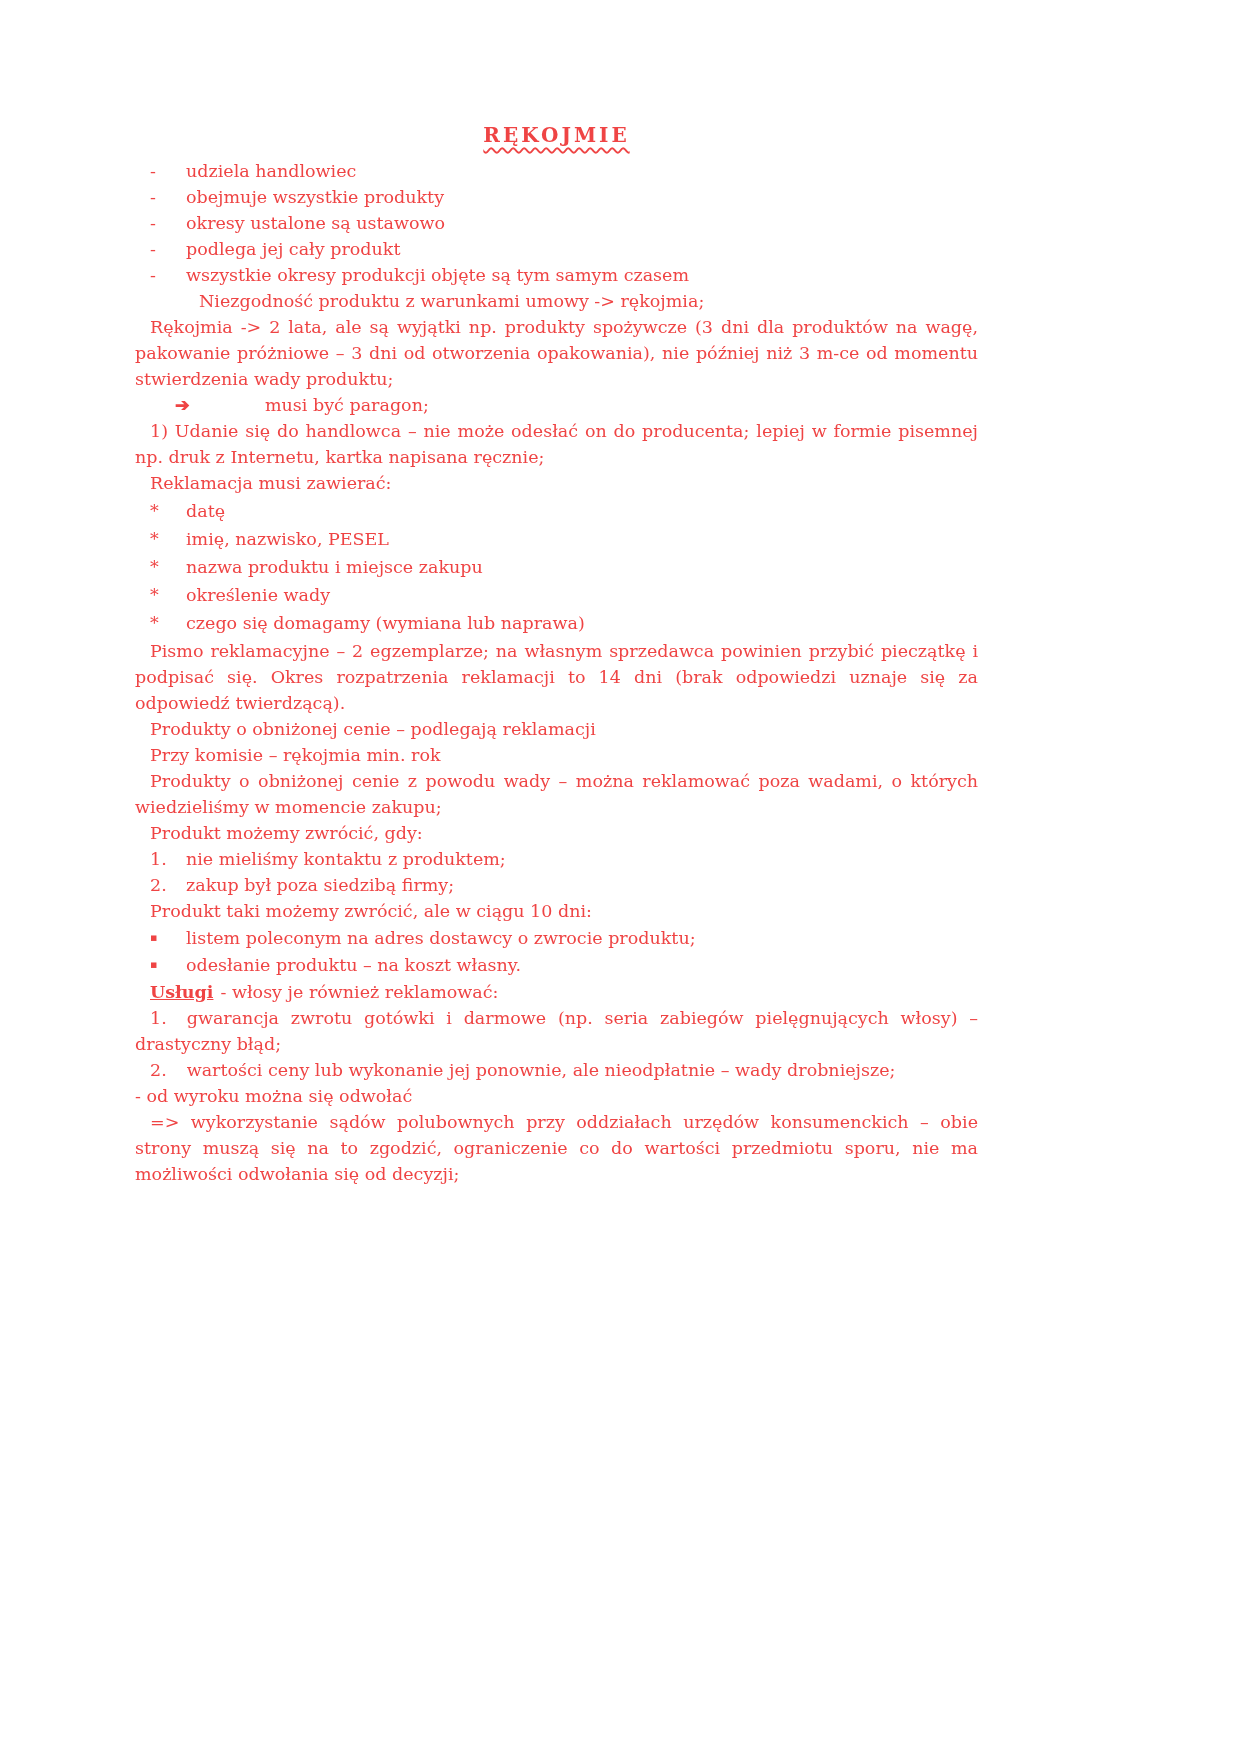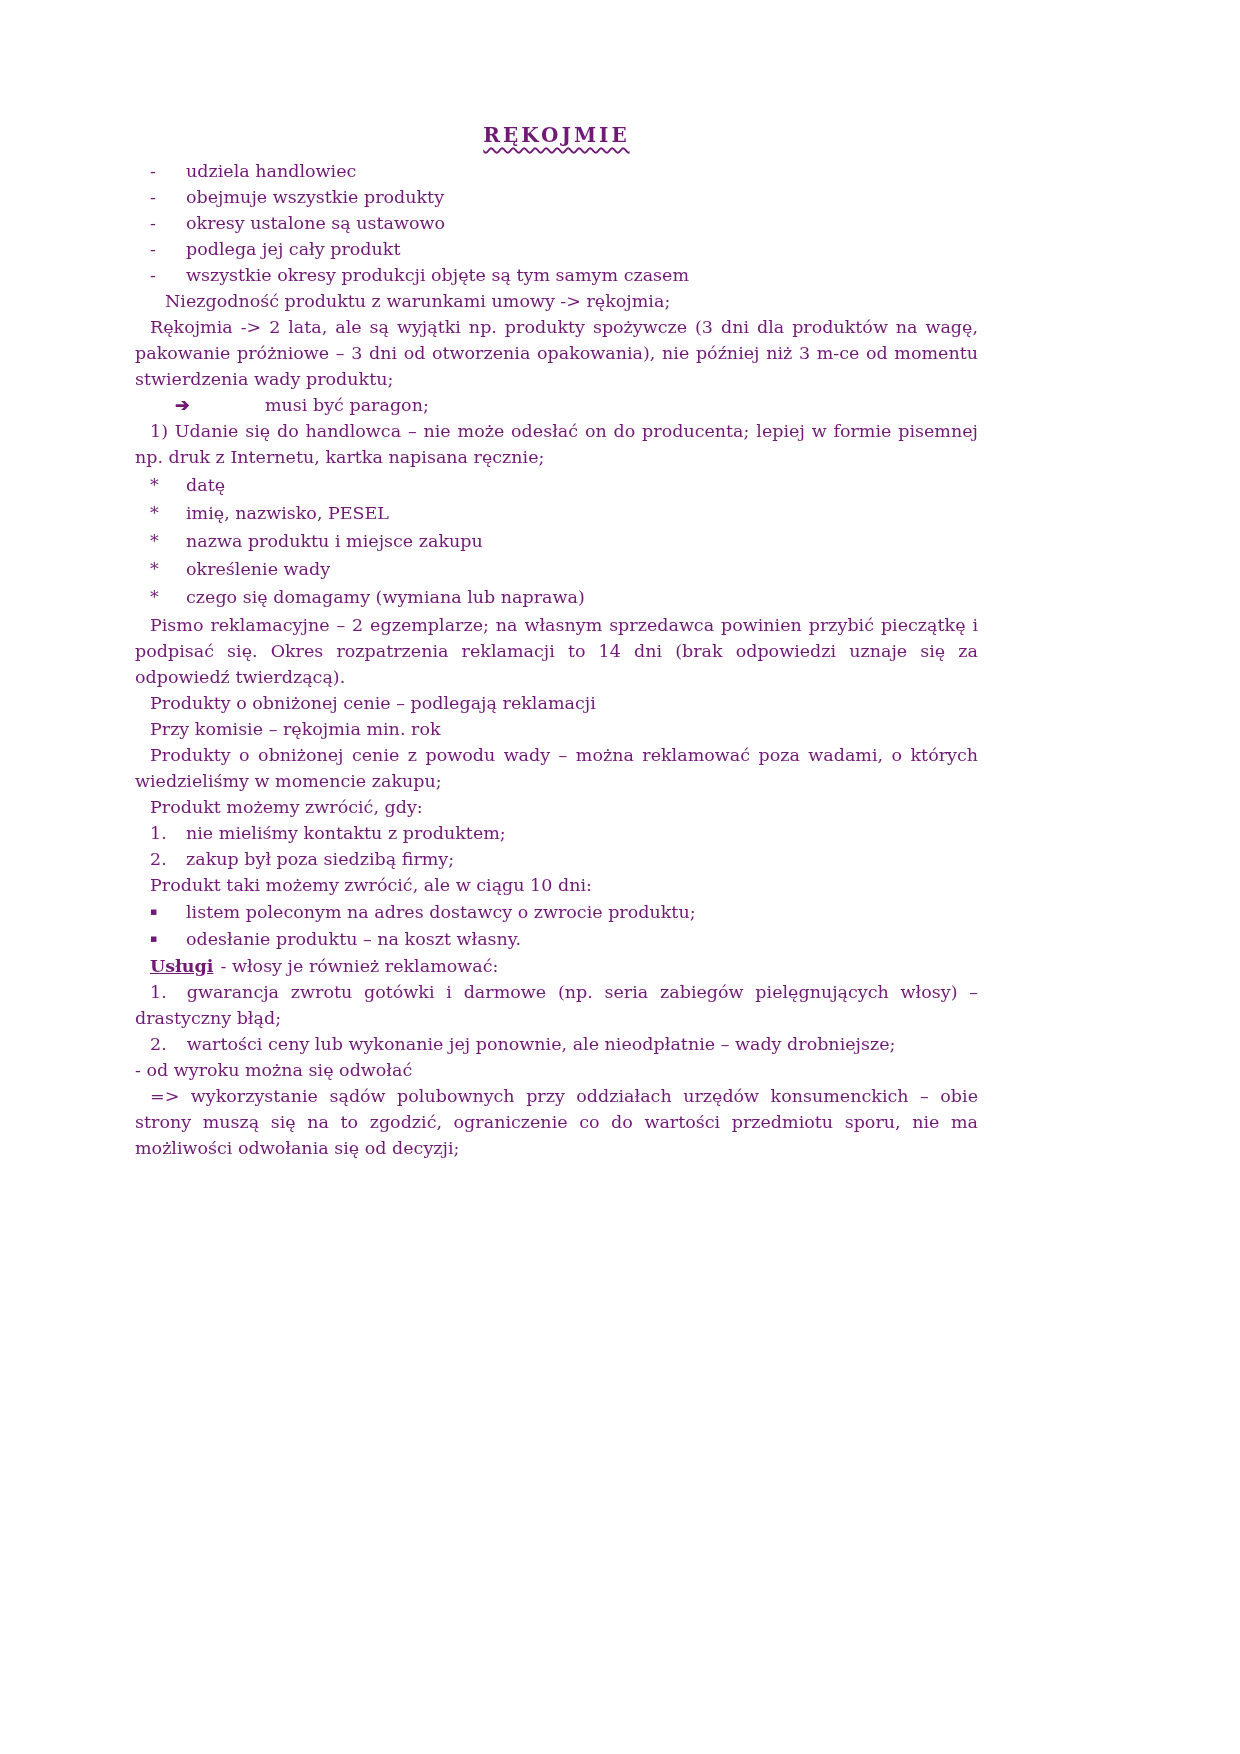--- a/index.html
+++ b/index.html
@@ -5,21 +5,21 @@
     * { box-sizing: border-box; }
     html, body { margin: 0; padding: 0; background: #ffffff; }
     .page {
       position: relative;
       width: 1048px;
       height: 1754px;
       background: #ffffff;
       font-family: "DejaVu Serif", "Liberation Serif", serif;
       font-size: 17.5px;
       line-height: 26px;
-      color: #701a75;
+      color: #ef4444;
       overflow: hidden;
     }
     .content {
       position: absolute;
       left: 135px;
       top: 120px;
       width: 843px;
     }
     .title {
       font-size: 20px;
@@ -35,21 +35,21 @@
       text-decoration-thickness: 1.5px;
       text-underline-offset: 5px;
     }
     .para {
       margin: 0;
       text-align: justify;
       text-indent: 15px;
     }
     .line { margin: 0; }
     .ind { margin-left: 15px; }
-    .hang { margin-left: 30px; }
+    .hang { margin-left: 64px; }
     .li { display: flex; margin-left: 15px; }
     .li .marker { flex: 0 0 36px; }
     .li .li-text { flex: 1 1 auto; }
     .li.arrow { margin-left: 40px; }
     .li.arrow .marker { flex: 0 0 90px; font-weight: bold; }
     .li.star { margin-top: 2px; margin-bottom: 2px; }
     .li.square .marker { font-size: 11px; line-height: 26px; }
     .li.square { margin-top: 1px; margin-bottom: 1px; }
     .inline-num { padding-right: 20px; }
     .bold-u { font-weight: bold; text-decoration: underline; }
@@ -88,20 +88,21 @@
 
     <p class="para">Rękojmia -&gt; 2 lata, ale są wyjątki np. produkty spożywcze (3 dni dla produktów na wagę, pakowanie próżniowe – 3 dni od otworzenia opakowania), nie później niż 3 m-ce od momentu stwierdzenia wady produktu;</p>
 
     <div class="li arrow">
       <span class="marker">➔</span>
       <span class="li-text">musi być paragon;</span>
     </div>
 
     <p class="para">1) Udanie się do handlowca – nie może odesłać on do producenta; lepiej w formie pisemnej np. druk z Internetu, kartka napisana ręcznie;</p>
 
+    <p class="line ind">Reklamacja musi zawierać:</p>
 
     <div class="li star">
       <span class="marker">*</span>
       <span class="li-text">datę</span>
     </div>
     <div class="li star">
       <span class="marker">*</span>
       <span class="li-text">imię, nazwisko, PESEL</span>
     </div>
     <div class="li star">

